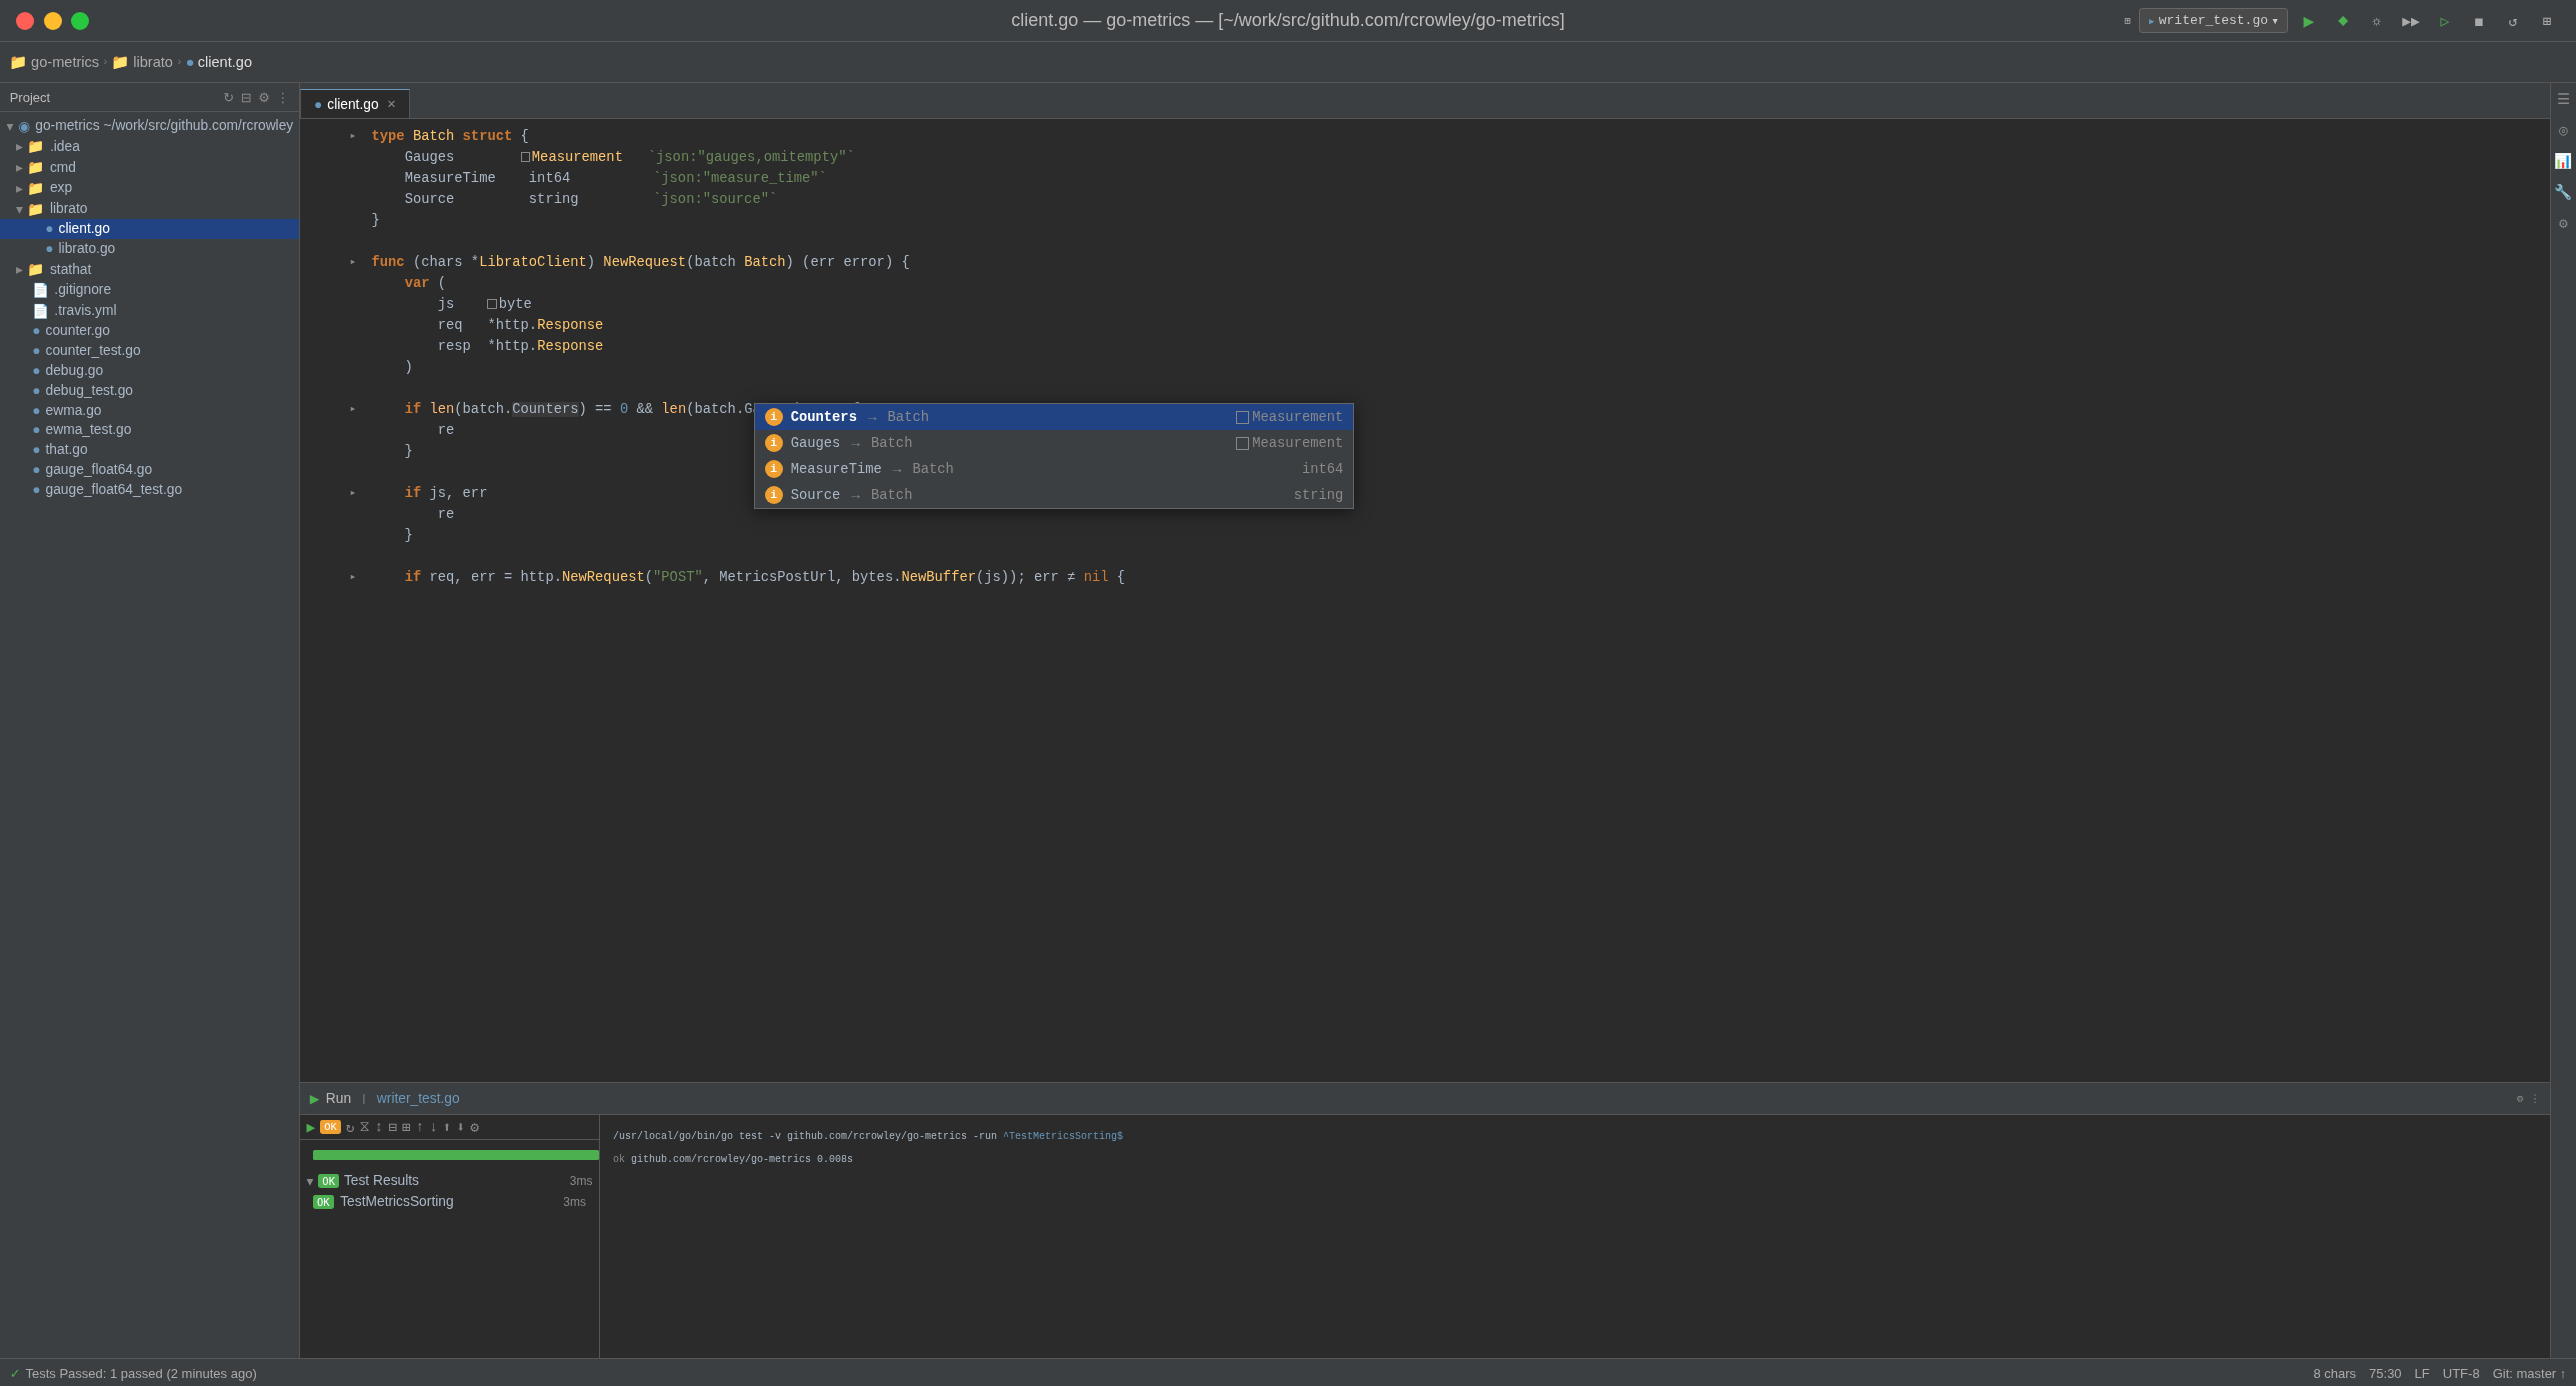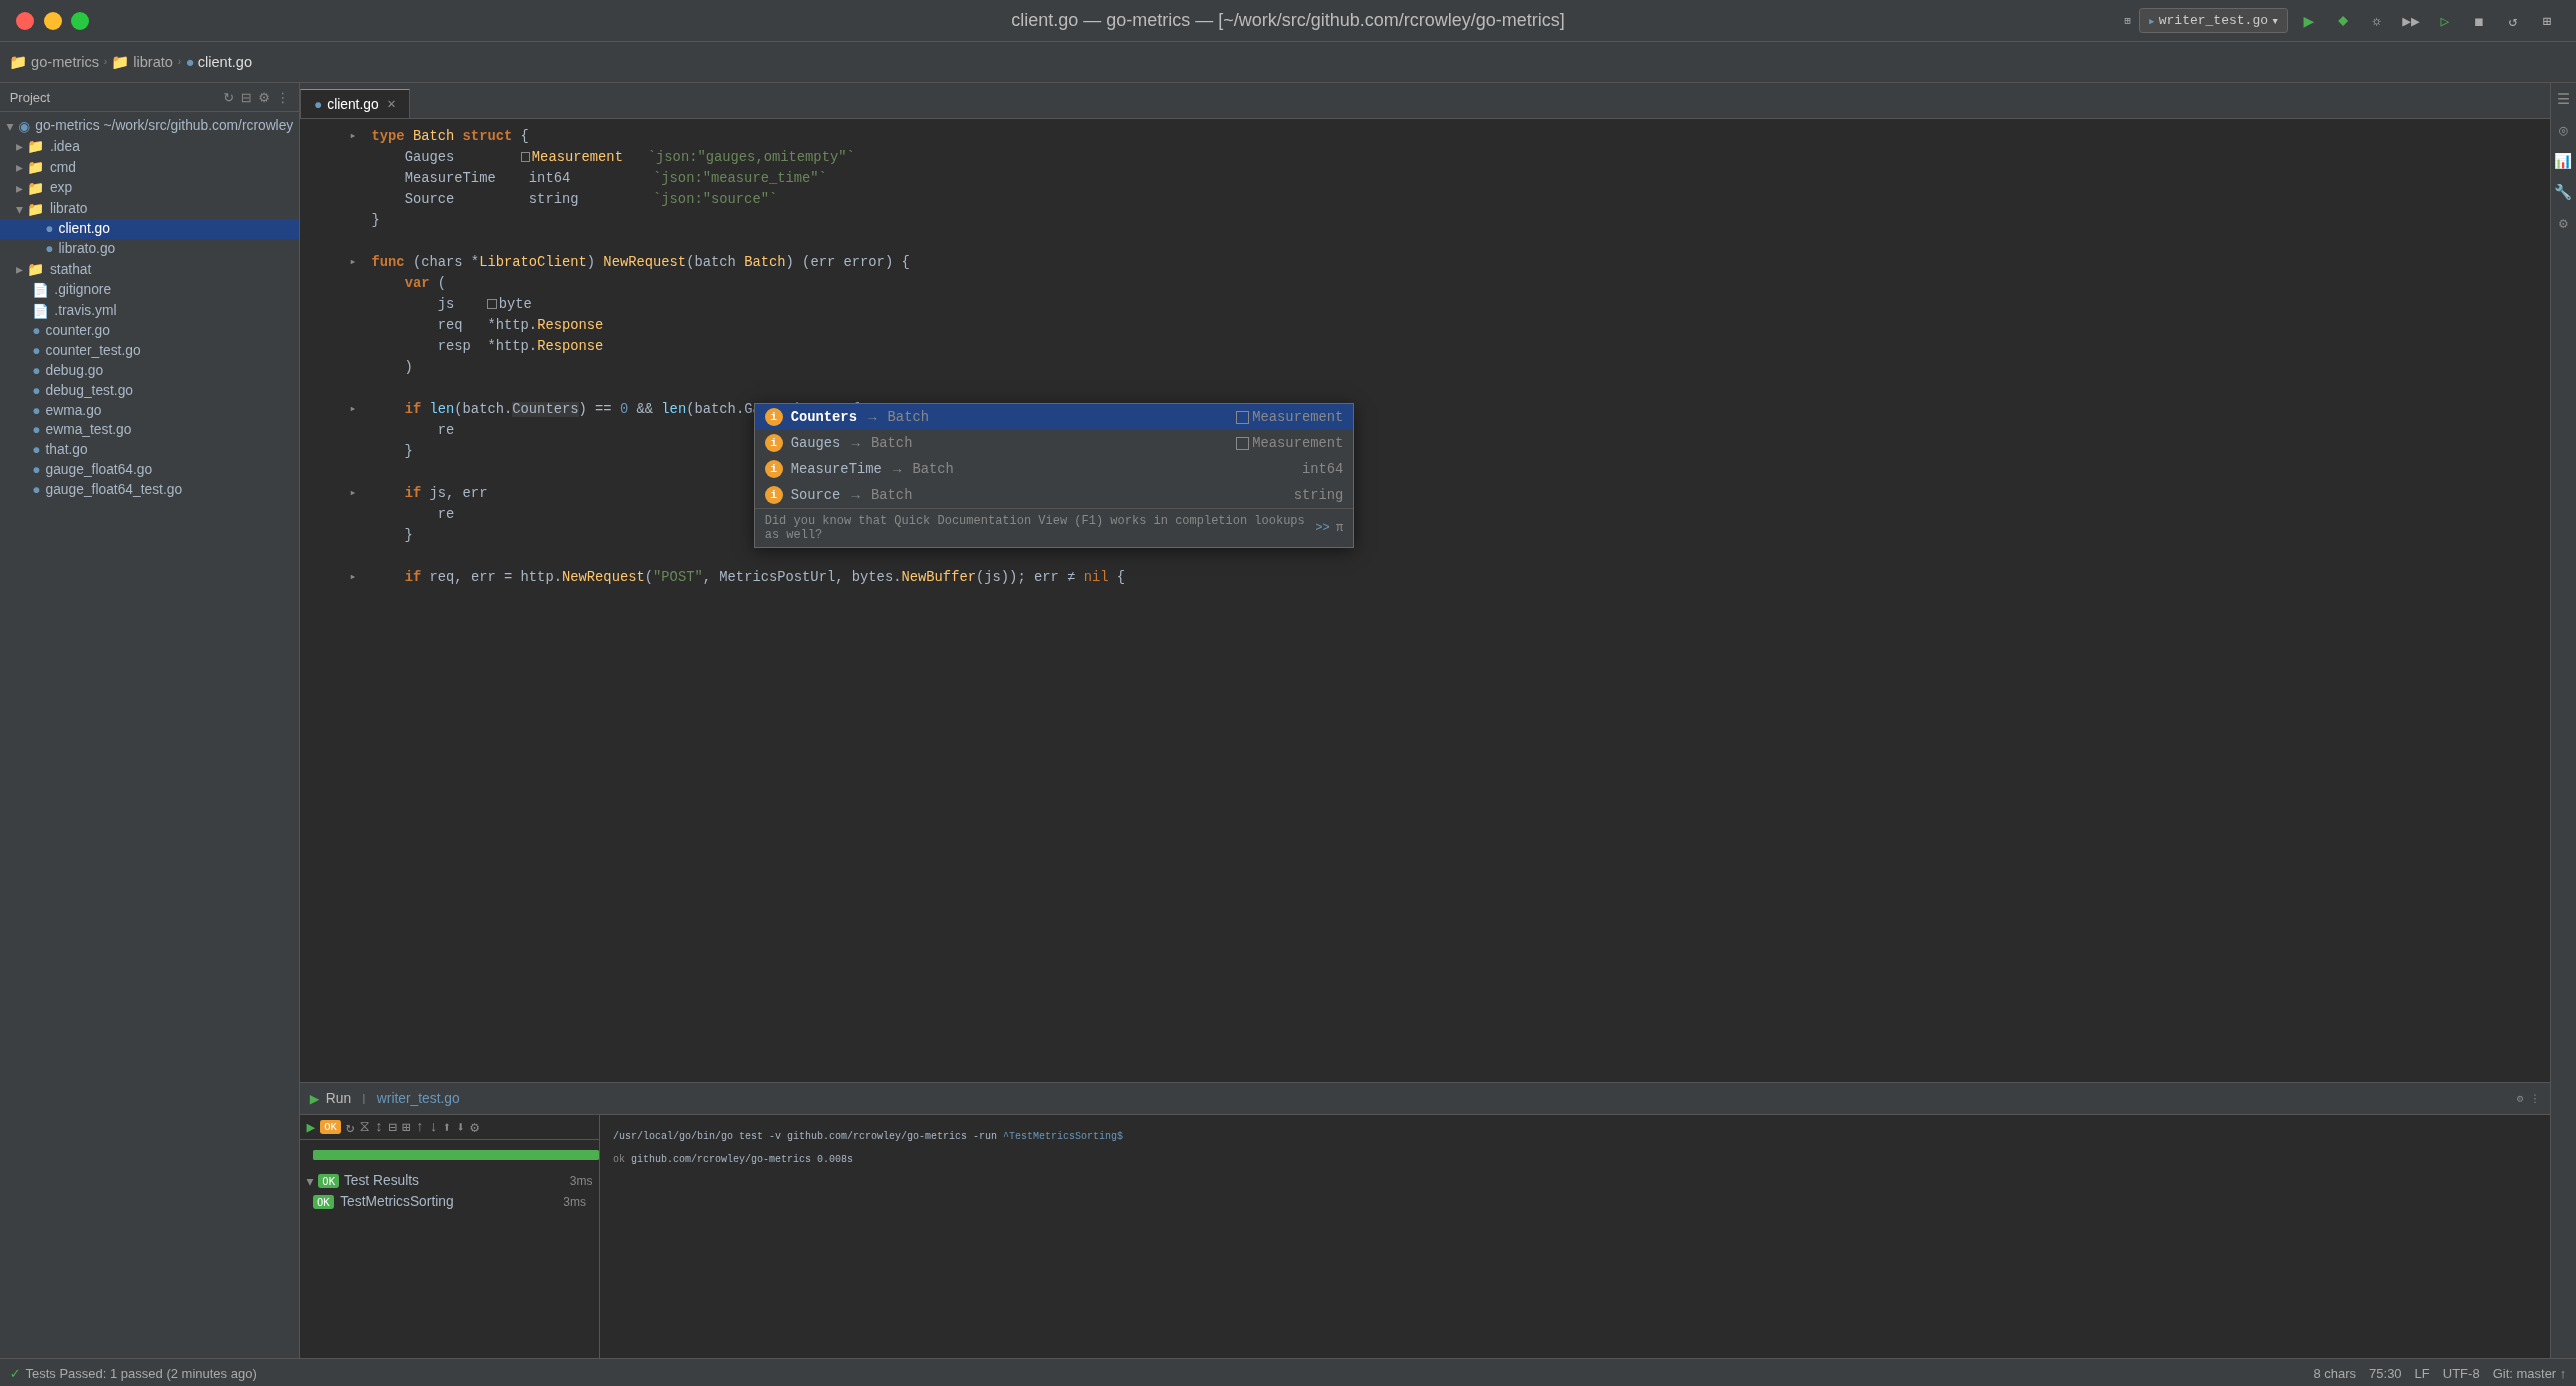--- a/index.html
+++ b/index.html
@@ -230,21 +230,21 @@
       flex: 1;
       padding-left: 6.5px;
       white-space: pre;
     }
 
     
     .kw { color: #cc7832; font-weight: bold; }
     .type { color: #a9b7c6; }
     .field { color: #a9b7c6; }
     .string { color: #6a8759; }
-    .builtin { color: #7dd3fc; }
+    .builtin { color: #fdba74; }
     .number { color: #6897bb; }
     .var { color: #a9b7c6; }
     .method { color: #ffc66d; }
     .pkg { color: #a9b7c6; }
     .nil { color: #cc7832; }
     .type-name { color: #ffc66d; }
     .sel-highlight { background: #214283; color: #fff; font-weight: bold; }
 
     
     .autocomplete {
@@ -761,25 +761,20 @@
           </div>
           <div class="ac-item">
             <div class="ac-icon">i</div>
             <span class="ac-name">Source</span>
             <span class="ac-arrow">→</span>
             <span class="ac-parent">Batch</span>
             <div class="ac-type-right">
               <span>string</span>
             </div>
           </div>
-          <div class="ac-hint">
-            <span>Did you know that Quick Documentation View (F1) works in completion lookups as well?</span>
-            <a>&gt;&gt;</a>
-            <span>π</span>
-          </div>
         </div>
       </div>
 
       <div class="bottom-panel">
         <div class="run-header">
           <span style="color:#4caf50;font-size:16px">▶</span>
           <span class="run-header-label">Run</span>
           <span style="color:#888;margin:0 3.2px">|</span>
           <span class="run-header-file">writer_test.go</span>
           <div class="run-header-right">

